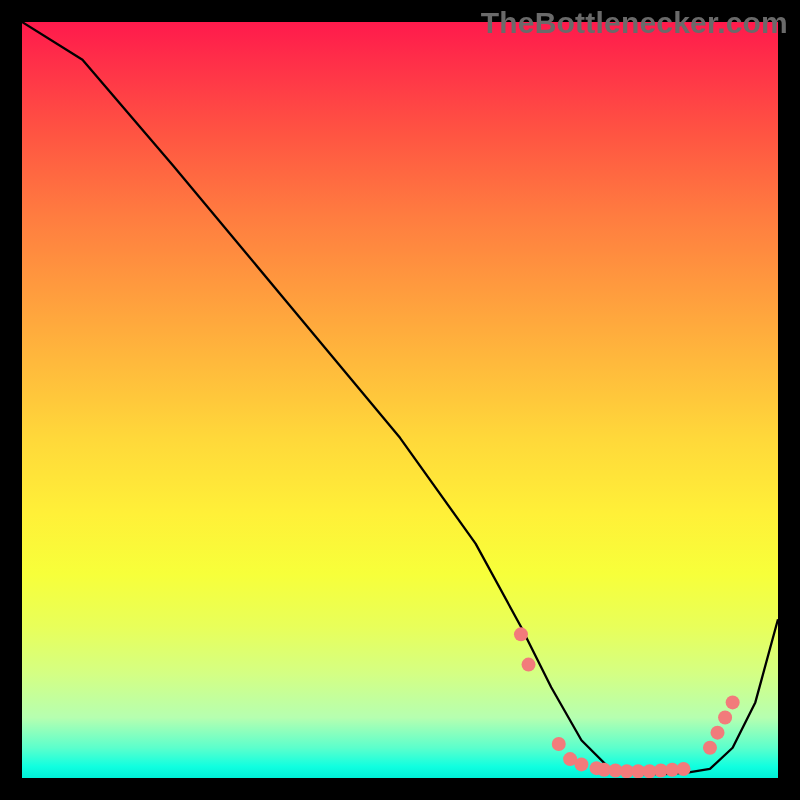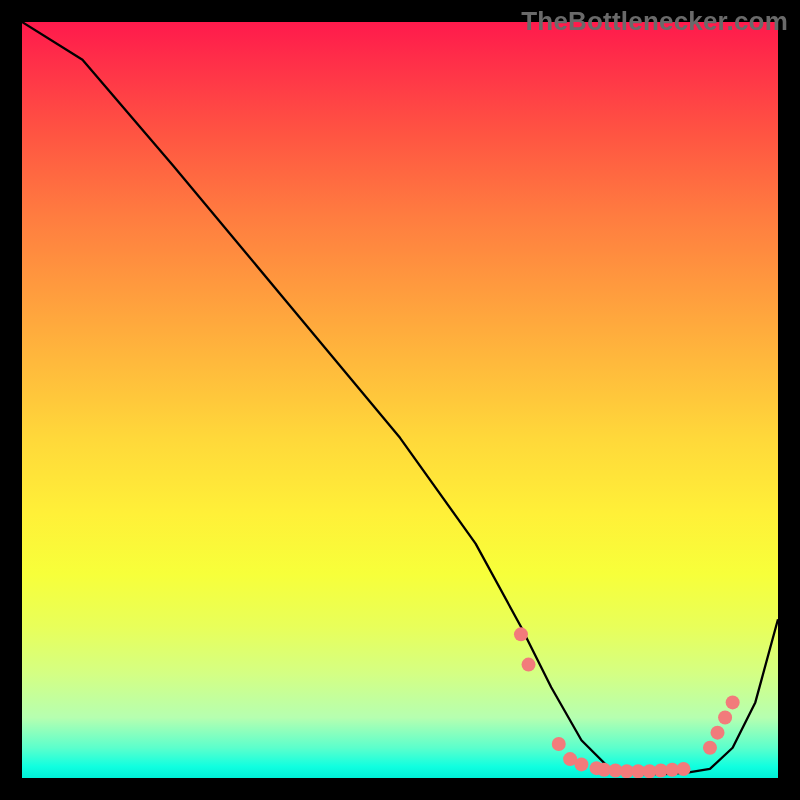--- a/index.html
+++ b/index.html
@@ -36,21 +36,21 @@
         #5cffcc 96%,
         #10ffe0 98.5%,
         #00f0d8 100%
       );
     }
     .watermark {
       position: absolute;
       top: 6px;
       right: 12px;
       font-family: Arial, Helvetica, sans-serif;
-      font-size: 26px;
+      font-size: 30px;
       font-weight: 600;
       color: #6a6a6a;
       letter-spacing: 0.2px;
     }
     svg.overlay {
       position: absolute;
       inset: 0;
       width: 100%;
       height: 100%;
     }

